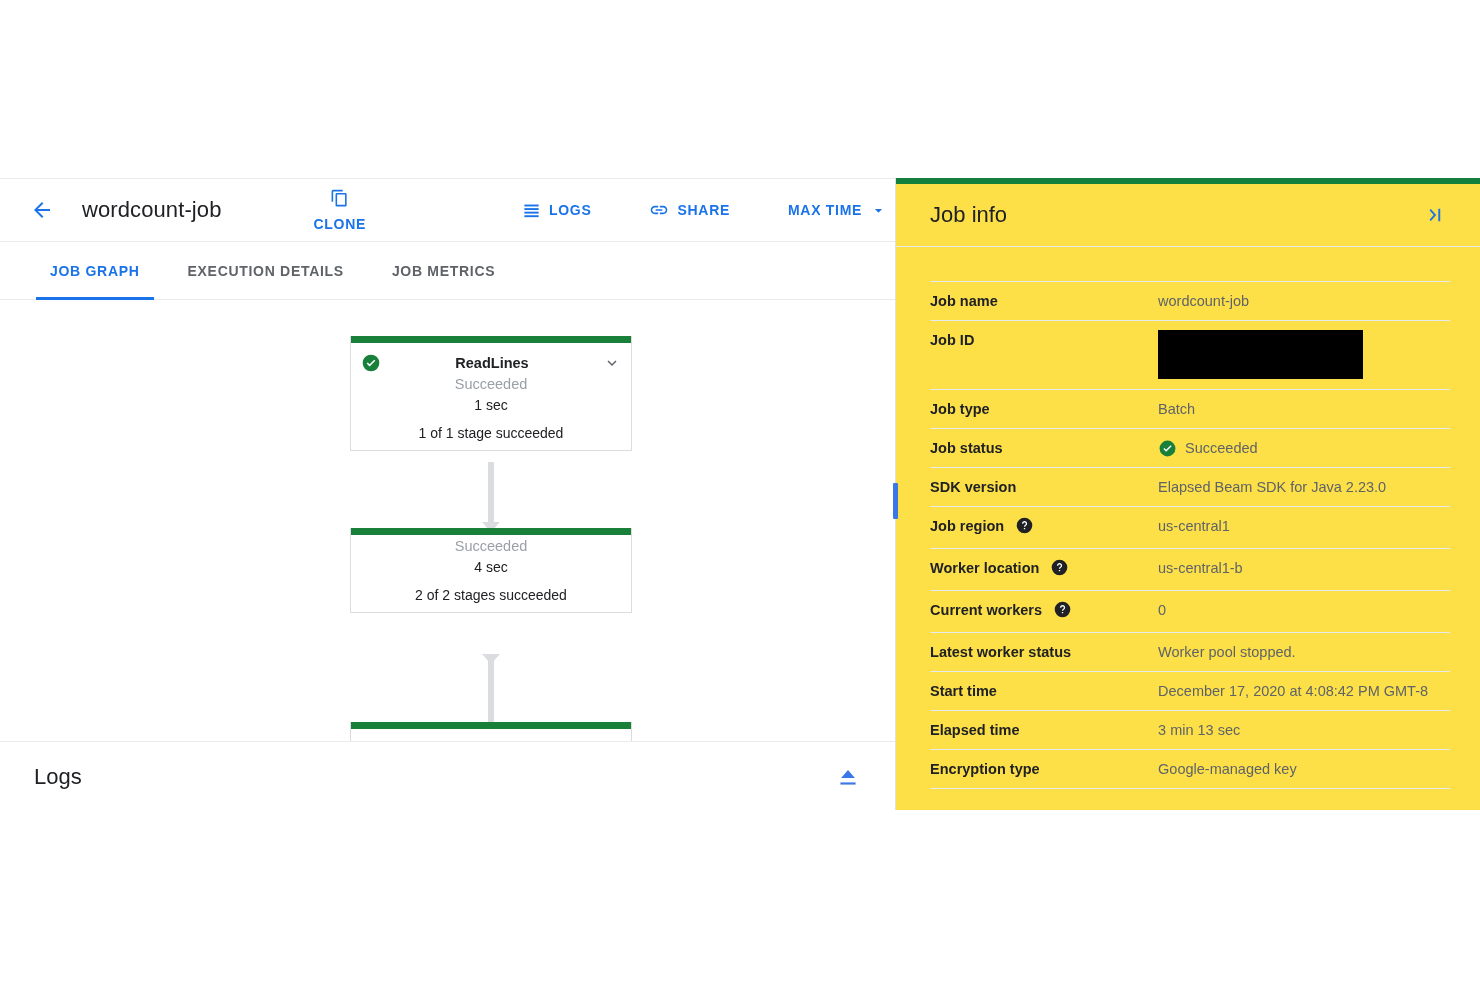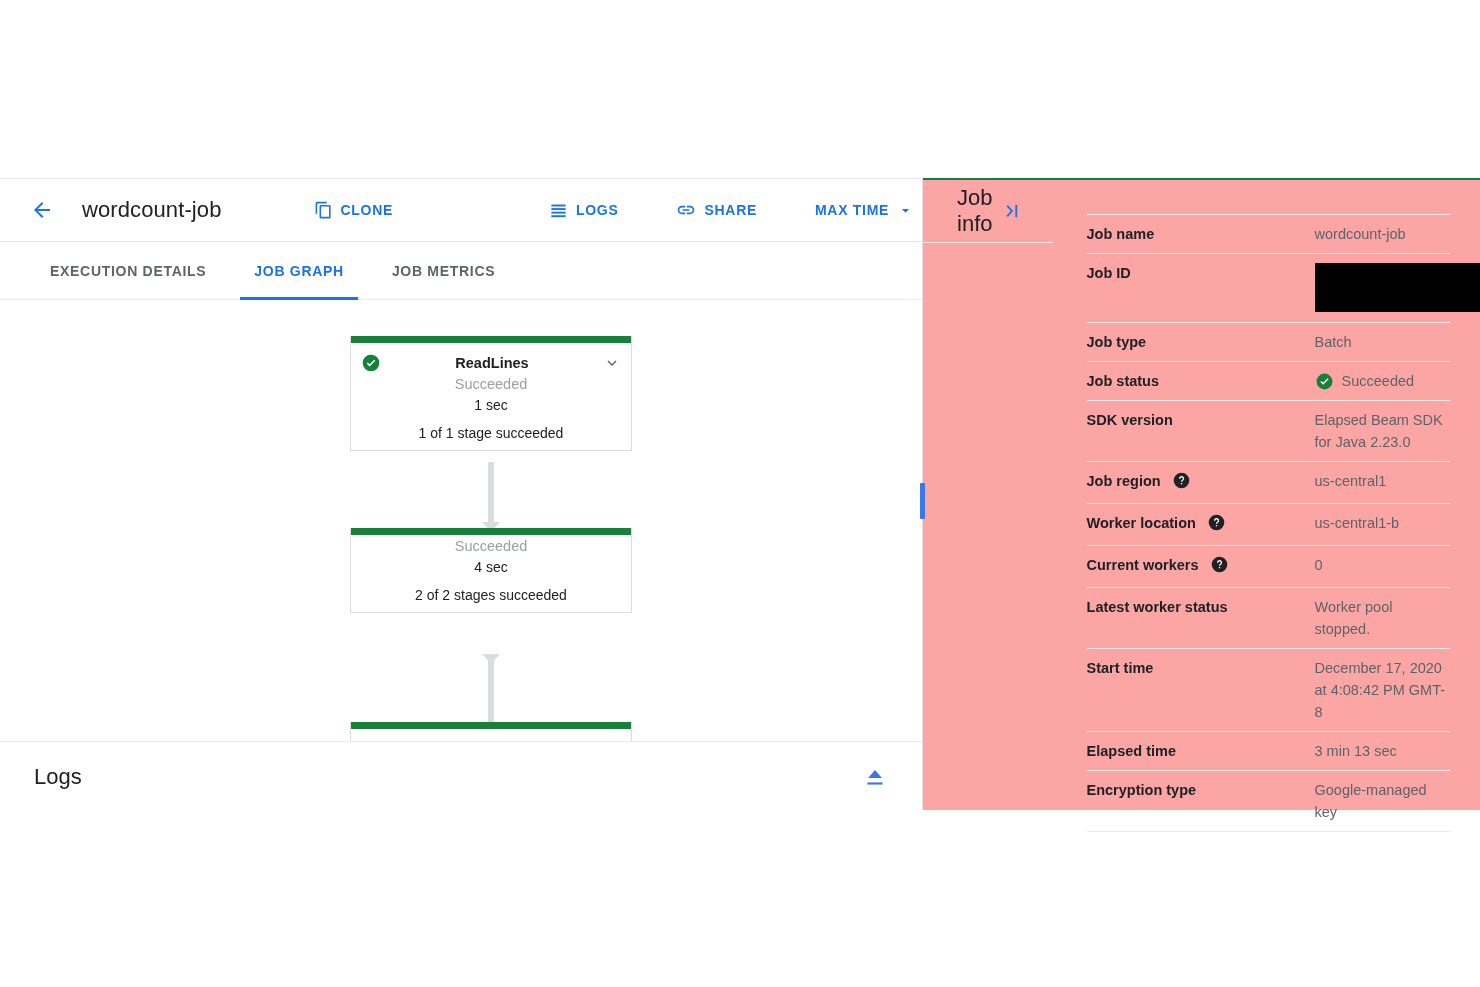--- a/index.html
+++ b/index.html
@@ -78,21 +78,21 @@
     font-weight: 600;
     letter-spacing: 0.7px;
     cursor: pointer;
     background: none;
     border: none;
     padding: 8px 8px;
     font-family: "Liberation Sans", sans-serif;
     white-space: nowrap;
     flex: 0 0 auto;
   }
-  #btn-clone { margin-left: 84px; }
+  #btn-clone { margin-left: 84px; flex-direction: column; }
   #btn-logs  { margin-left: 140px; }
   #btn-share { margin-left: 42px; }
   #btn-maxtime { margin-left: 42px; text-align: center; }
   .tb-icon { display: inline-flex; align-items: center; }
 
   
   #tabs {
     height: 58px;
     min-height: 58px;
     display: flex;
@@ -243,25 +243,25 @@
     height: 36px;
     background: #3b78e7;
     border-radius: 1px;
     cursor: col-resize;
   }
 
   
   #job-info-panel {
     flex: 1 1 auto;
     height: 632px;
-    background: #fca5a5;
-    box-sizing: border-box;
-    border-top: 2px solid #15803d;
-    display: flex;
-    flex-direction: row;
+    background: #fde047;
+    box-sizing: border-box;
+    border-top: 6px solid #15803d;
+    display: flex;
+    flex-direction: column;
   }
   #job-info-header {
     height: 63px;
     min-height: 63px;
     display: flex;
     align-items: center;
     justify-content: space-between;
     padding: 0 30px 0 34px;
     box-sizing: border-box;
     border-bottom: 1px solid #e8eaed;
@@ -376,22 +376,22 @@
         <span>MAX TIME</span>
         <span class="tb-icon">
           <svg width="17" height="17" viewBox="0 0 24 24" aria-hidden="true">
             <path d="M7 10l5 5 5-5z" fill="#1a73e8"></path>
           </svg>
         </span>
       </button>
     </div>
 
     <div id="tabs">
+      <div class="tab active">JOB GRAPH</div>
       <div class="tab">EXECUTION DETAILS</div>
-      <div class="tab active">JOB GRAPH</div>
       <div class="tab">JOB METRICS</div>
     </div>
 
     <div id="graph-canvas">
 
       <div class="node" style="left:350px; top:36px;">
         <div class="node-topbar"></div>
         <div class="node-head">
           <span class="node-check">
             <svg width="20" height="20" viewBox="0 0 24 24" aria-hidden="true">

